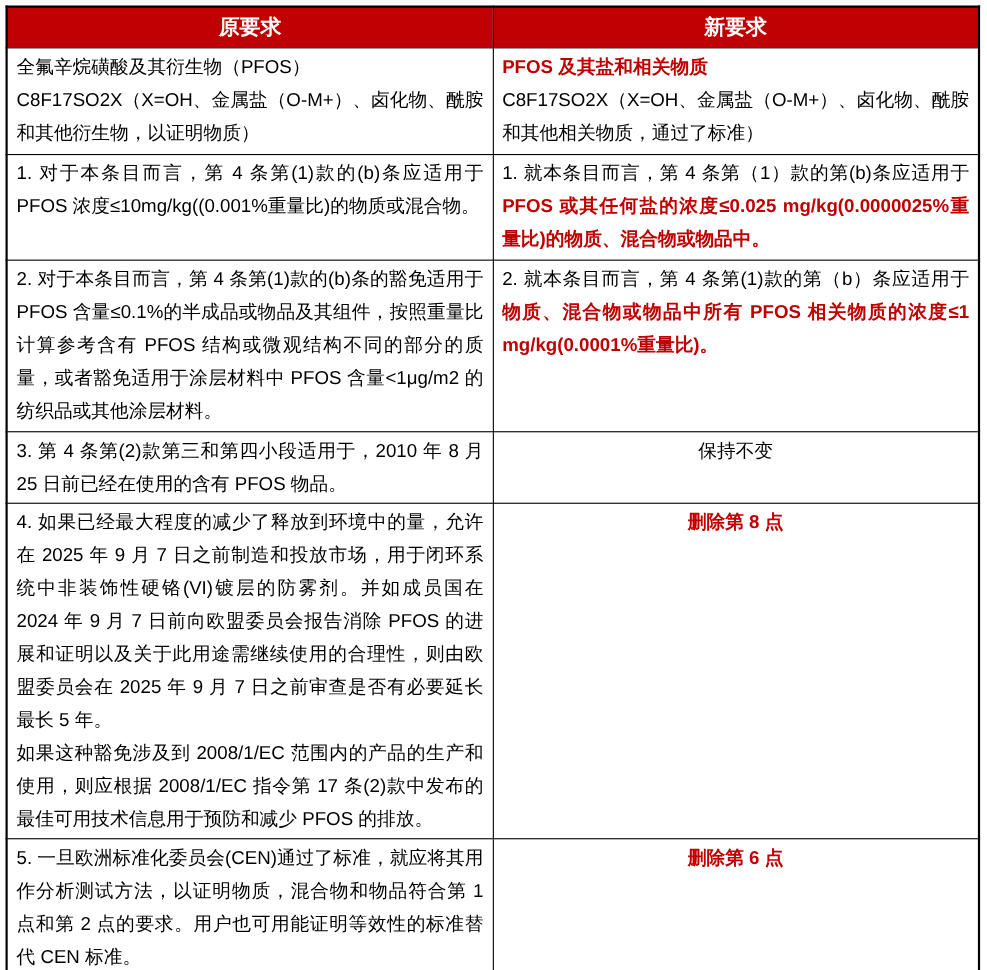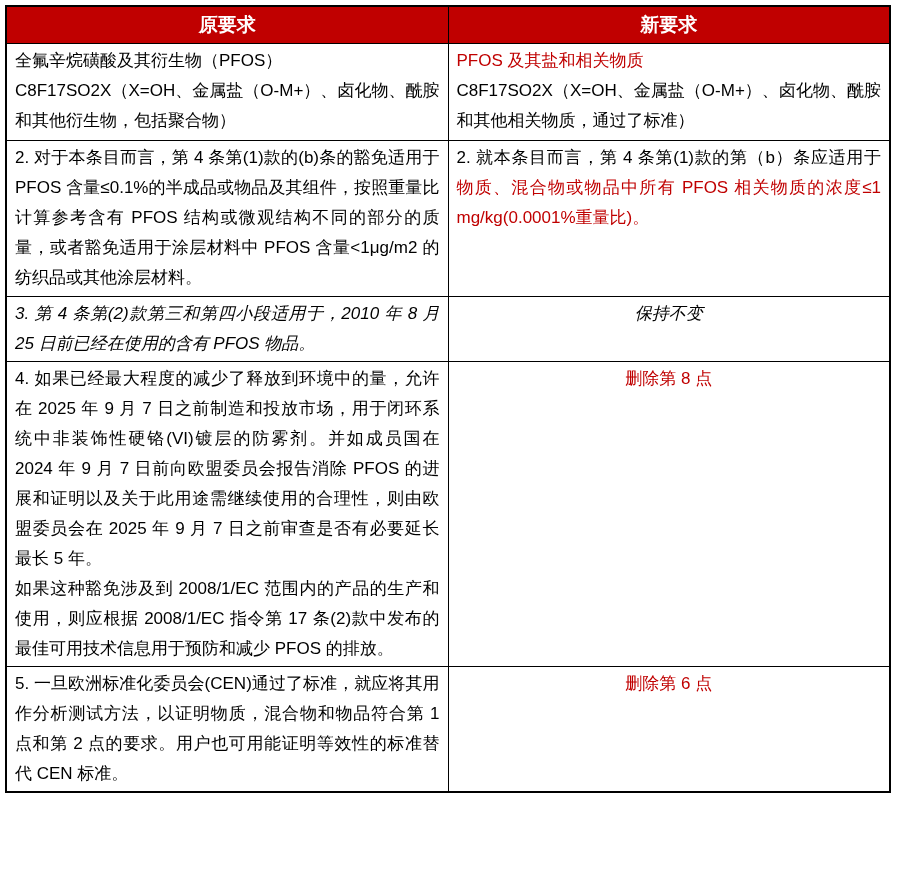--- a/index.html
+++ b/index.html
@@ -41,54 +41,62 @@
     color: var(--text-color, #000);
     padding: 2px 8px;
     vertical-align: top;
     word-break: break-word;
   }
   td.h-justify { text-align: justify; text-align-last: left; }
   td.h-center  { text-align: center; }
   td.v-top     { vertical-align: top; }
   td.v-middle  { vertical-align: middle; }
   .para { margin: 0; }
-  .seg-red { color: var(--red-text, #C00000); }
+  .seg-red { color: var(--red-text, #C00000); font-weight: bold; }
   .seg-black { color: var(--text-color, #000); }
 </style>
 </head>
 <body>
 
 <div class="page">
   <table class="cmp">
     <thead>
       <tr id="header-row" style="height: 37px;">
         <th>原要求</th>
         <th>新要求</th>
       </tr>
     </thead>
     <tbody id="table-body">
         <tr style="height: 97px;">
           <td class="h-justify v-top">
             <div class="para"><span class="seg-black">全氟辛烷磺酸及其衍生物（PFOS）</span></div>
-            <div class="para"><span class="seg-black">C8F17SO2X（X=OH、金属盐（O-M+）、卤化物、酰胺和其他衍生物，包括聚合物）</span></div>
+            <div class="para"><span class="seg-black">C8F17SO2X（X=OH、金属盐（O-M+）、卤化物、酰胺和其他衍生物，以证明物质）</span></div>
           </td>
           <td class="h-justify v-top">
             <div class="para"><span class="seg-red">PFOS 及其盐和相关物质</span></div>
             <div class="para"><span class="seg-black">C8F17SO2X（X=OH、金属盐（O-M+）、卤化物、酰胺和其他相关物质，通过了标准）</span></div>
+          </td>
+        </tr>
+        <tr style="height: 96px;">
+          <td class="h-justify v-top">
+            <div class="para"><span class="seg-black">1. 对于本条目而言，第 4 条第(1)款的(b)条应适用于 PFOS 浓度≤10mg/kg((0.001%重量比)的物质或混合物。</span></div>
+          </td>
+          <td class="h-justify v-top">
+            <div class="para"><span class="seg-black">1. 就本条目而言，第 4 条第（1）款的第(b)条应适用于</span><span class="seg-red">PFOS 或其任何盐的浓度≤0.025 mg/kg(0.0000025%重量比)的物质、混合物或物品中。</span></div>
           </td>
         </tr>
         <tr style="height: 156px;">
           <td class="h-justify v-top">
             <div class="para"><span class="seg-black">2. 对于本条目而言，第 4 条第(1)款的(b)条的豁免适用于 PFOS 含量≤0.1%的半成品或物品及其组件，按照重量比计算参考含有 PFOS 结构或微观结构不同的部分的质量，或者豁免适用于涂层材料中 PFOS 含量&lt;1μg/m2 的纺织品或其他涂层材料。</span></div>
           </td>
           <td class="h-justify v-middle">
             <div class="para"><span class="seg-black">2. 就本条目而言，第 4 条第(1)款的第（b）条应适用于</span><span class="seg-red">物质、混合物或物品中所有 PFOS 相关物质的浓度≤1 mg/kg(0.0001%重量比)。</span></div>
           </td>
         </tr>
-        <tr style="height: 60px; font-style: italic;">
+        <tr style="height: 60px;">
           <td class="h-justify v-top">
             <div class="para"><span class="seg-black">3. 第 4 条第(2)款第三和第四小段适用于，2010 年 8 月 25 日前已经在使用的含有 PFOS 物品。</span></div>
           </td>
           <td class="h-center v-middle">
             <div class="para"><span class="seg-black">保持不变</span></div>
           </td>
         </tr>
         <tr style="height: 304px;">
           <td class="h-justify v-top">
             <div class="para"><span class="seg-black">4. 如果已经最大程度的减少了释放到环境中的量，允许在 2025 年 9 月 7 日之前制造和投放市场，用于闭环系统中非装饰性硬铬(VI)镀层的防雾剂。并如成员国在 2024 年 9 月 7 日前向欧盟委员会报告消除 PFOS 的进展和证明以及关于此用途需继续使用的合理性，则由欧盟委员会在 2025 年 9 月 7 日之前审查是否有必要延长最长 5 年。</span></div>

